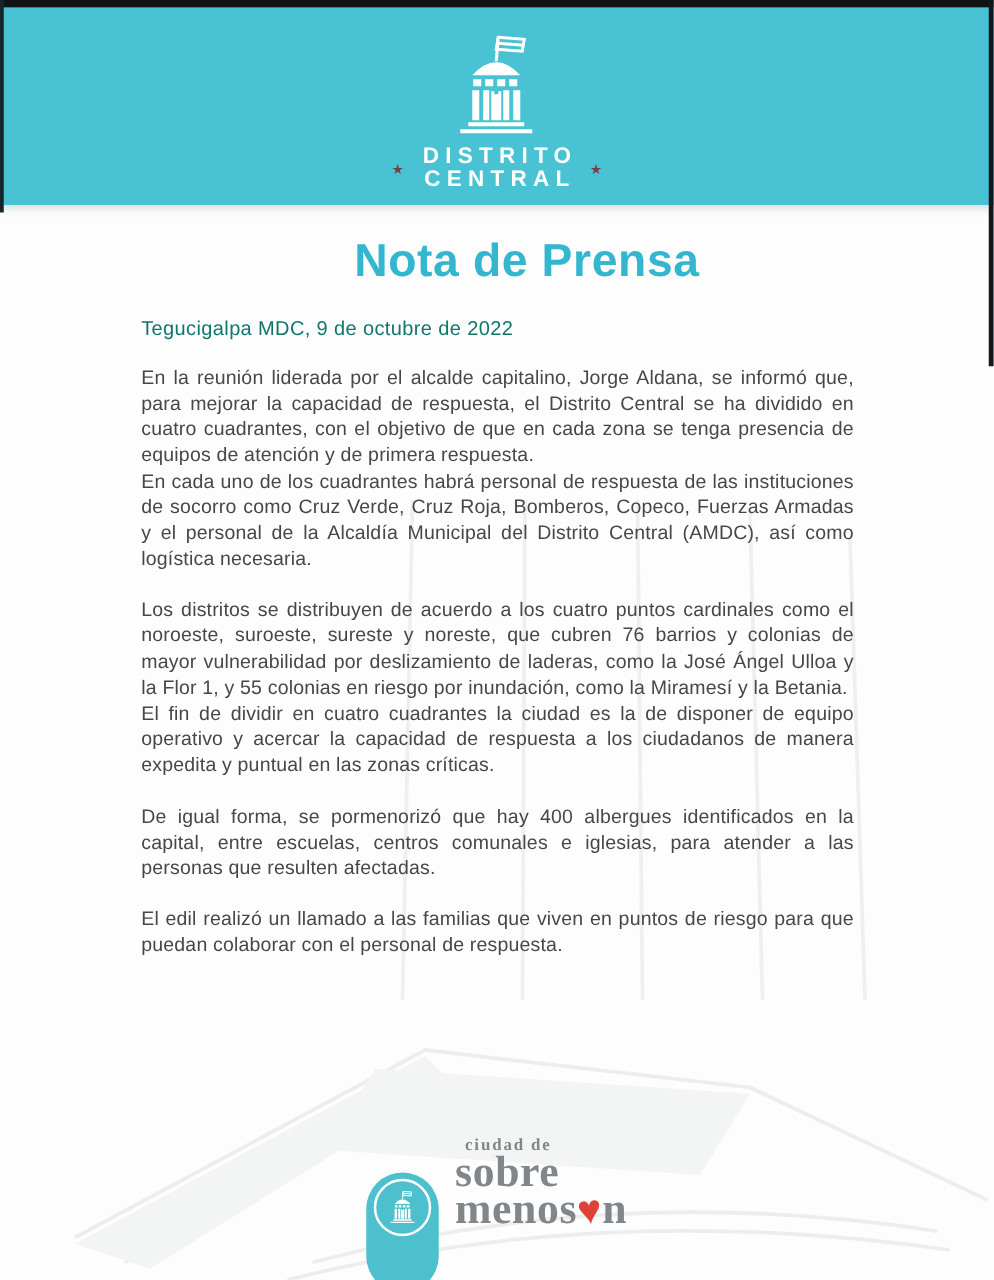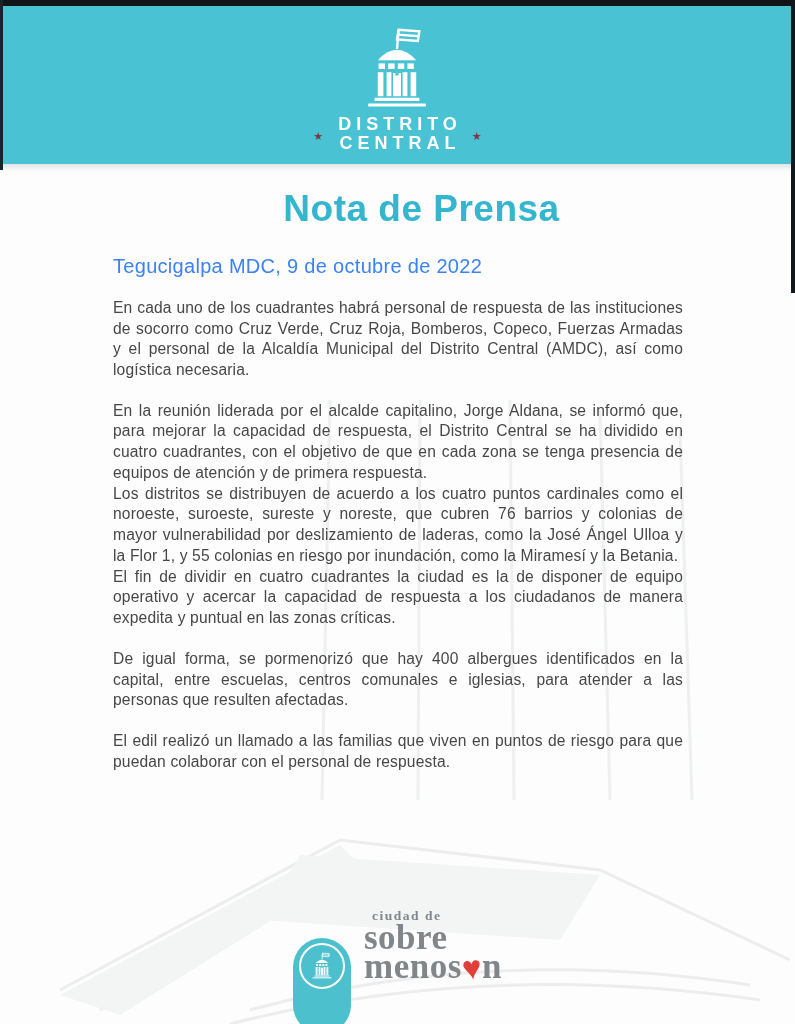--- a/index.html
+++ b/index.html
@@ -33,21 +33,21 @@
   
   .watermark{position:absolute;left:0;top:400px;width:795px;height:624px;z-index:0;opacity:1;}
 
   .content{position:absolute;left:0;top:164px;width:795px;z-index:3;}
   .doc-title{
     text-align:center;margin-top:24px;
     color:#33b6ce;font-size:37px;font-weight:bold;letter-spacing:0.5px;padding-left:48px;
   }
   .dateline{
     margin:22px 112px 0 113px;
-    color:#3b82f6;font-size:20px;letter-spacing:0.3px;
+    color:#0f766e;font-size:16px;letter-spacing:0.3px;
   }
   .headline{
     margin:26px 90px 0 90px;text-align:center;
     color:#1b1b1b;font-weight:bold;font-size:20px;line-height:1.3;letter-spacing:0.2px;
   }
   .bodycopy{margin:20px 112px 0 113px;}
   .para{
     margin:0;color:#474747;font-size:15.6px;line-height:1.33;
     text-align:justify;letter-spacing:0.15px;
   }
@@ -145,22 +145,22 @@
       </span>
       <span class="star">★</span>
     </div>
   </div>
 </header>
 
 <main class="content">
   <h1 class="doc-title">Nota de Prensa</h1>
   <p class="dateline">Tegucigalpa MDC, 9 de octubre de 2022</p>
   <div class="bodycopy">
+    <p class="para">En la reunión liderada por el alcalde capitalino, Jorge Aldana, se informó que, para mejorar la capacidad de respuesta, el Distrito Central se ha dividido en cuatro cuadrantes, con el objetivo de que en cada zona se tenga presencia de equipos de atención y de primera respuesta.</p>
     <p class="para gap">En cada uno de los cuadrantes habrá personal de respuesta de las instituciones de socorro como Cruz Verde, Cruz Roja, Bomberos, Copeco, Fuerzas Armadas y el personal de la Alcaldía Municipal del Distrito Central (AMDC), así como logística necesaria.</p>
-    <p class="para">En la reunión liderada por el alcalde capitalino, Jorge Aldana, se informó que, para mejorar la capacidad de respuesta, el Distrito Central se ha dividido en cuatro cuadrantes, con el objetivo de que en cada zona se tenga presencia de equipos de atención y de primera respuesta.</p>
     <p class="para">Los distritos se distribuyen de acuerdo a los cuatro puntos cardinales como el noroeste, suroeste, sureste y noreste, que cubren 76 barrios y colonias de mayor vulnerabilidad por deslizamiento de laderas, como la José Ángel Ulloa y la Flor 1, y 55 colonias en riesgo por inundación, como la Miramesí y la Betania.</p>
     <p class="para gap">El fin de dividir en cuatro cuadrantes la ciudad es la de disponer de equipo operativo y acercar la capacidad de respuesta a los ciudadanos de manera expedita y puntual en las zonas críticas.</p>
     <p class="para gap">De igual forma, se pormenorizó que hay 400 albergues identificados en la capital, entre escuelas, centros comunales e iglesias, para atender a las personas que resulten afectadas.</p>
     <p class="para gap">El edil realizó un llamado a las familias que viven en puntos de riesgo para que puedan colaborar con el personal de respuesta.</p>
   </div>
 </main>
 
 <div class="footer-pill">
   <div class="footer-circle">
     <svg viewBox="-6 -2 112 114">

